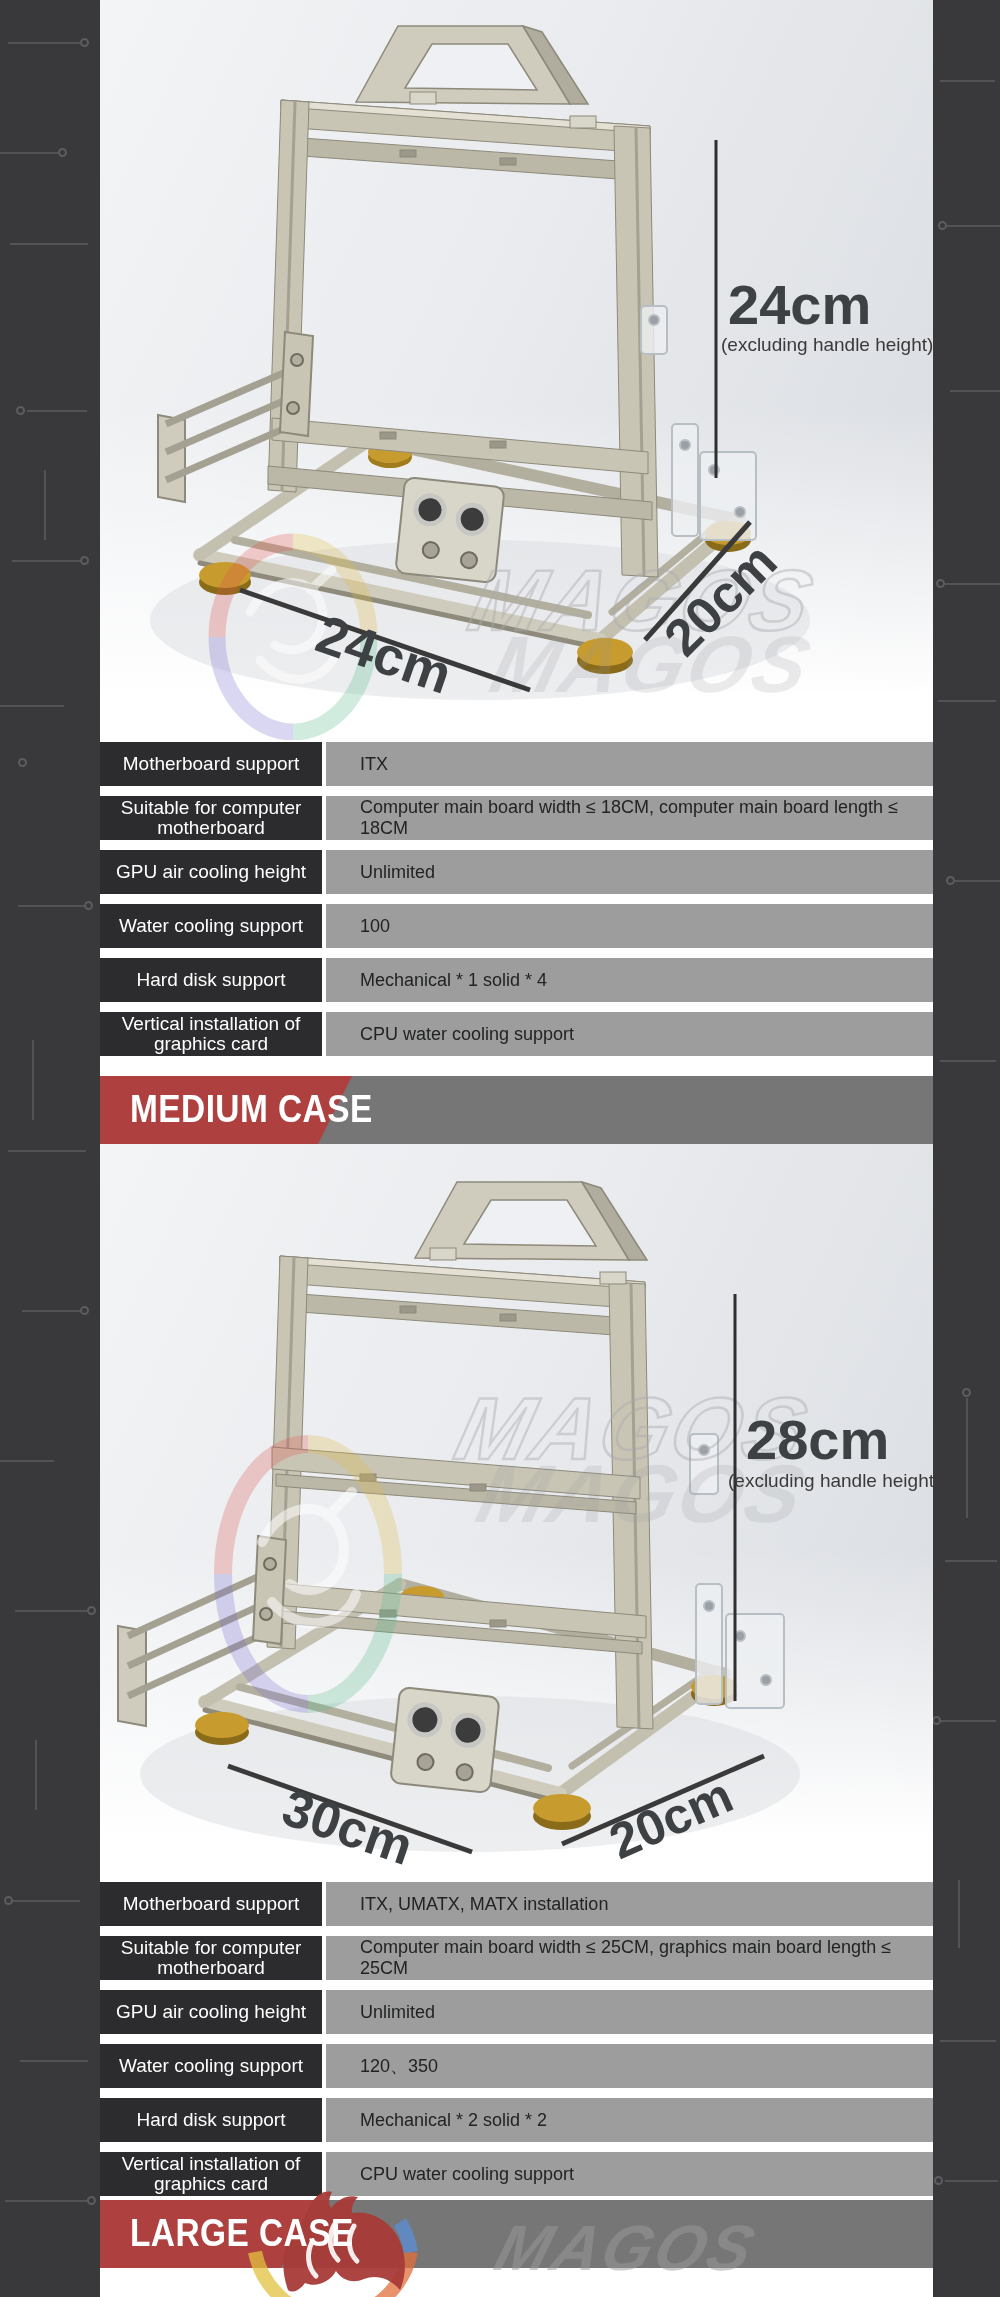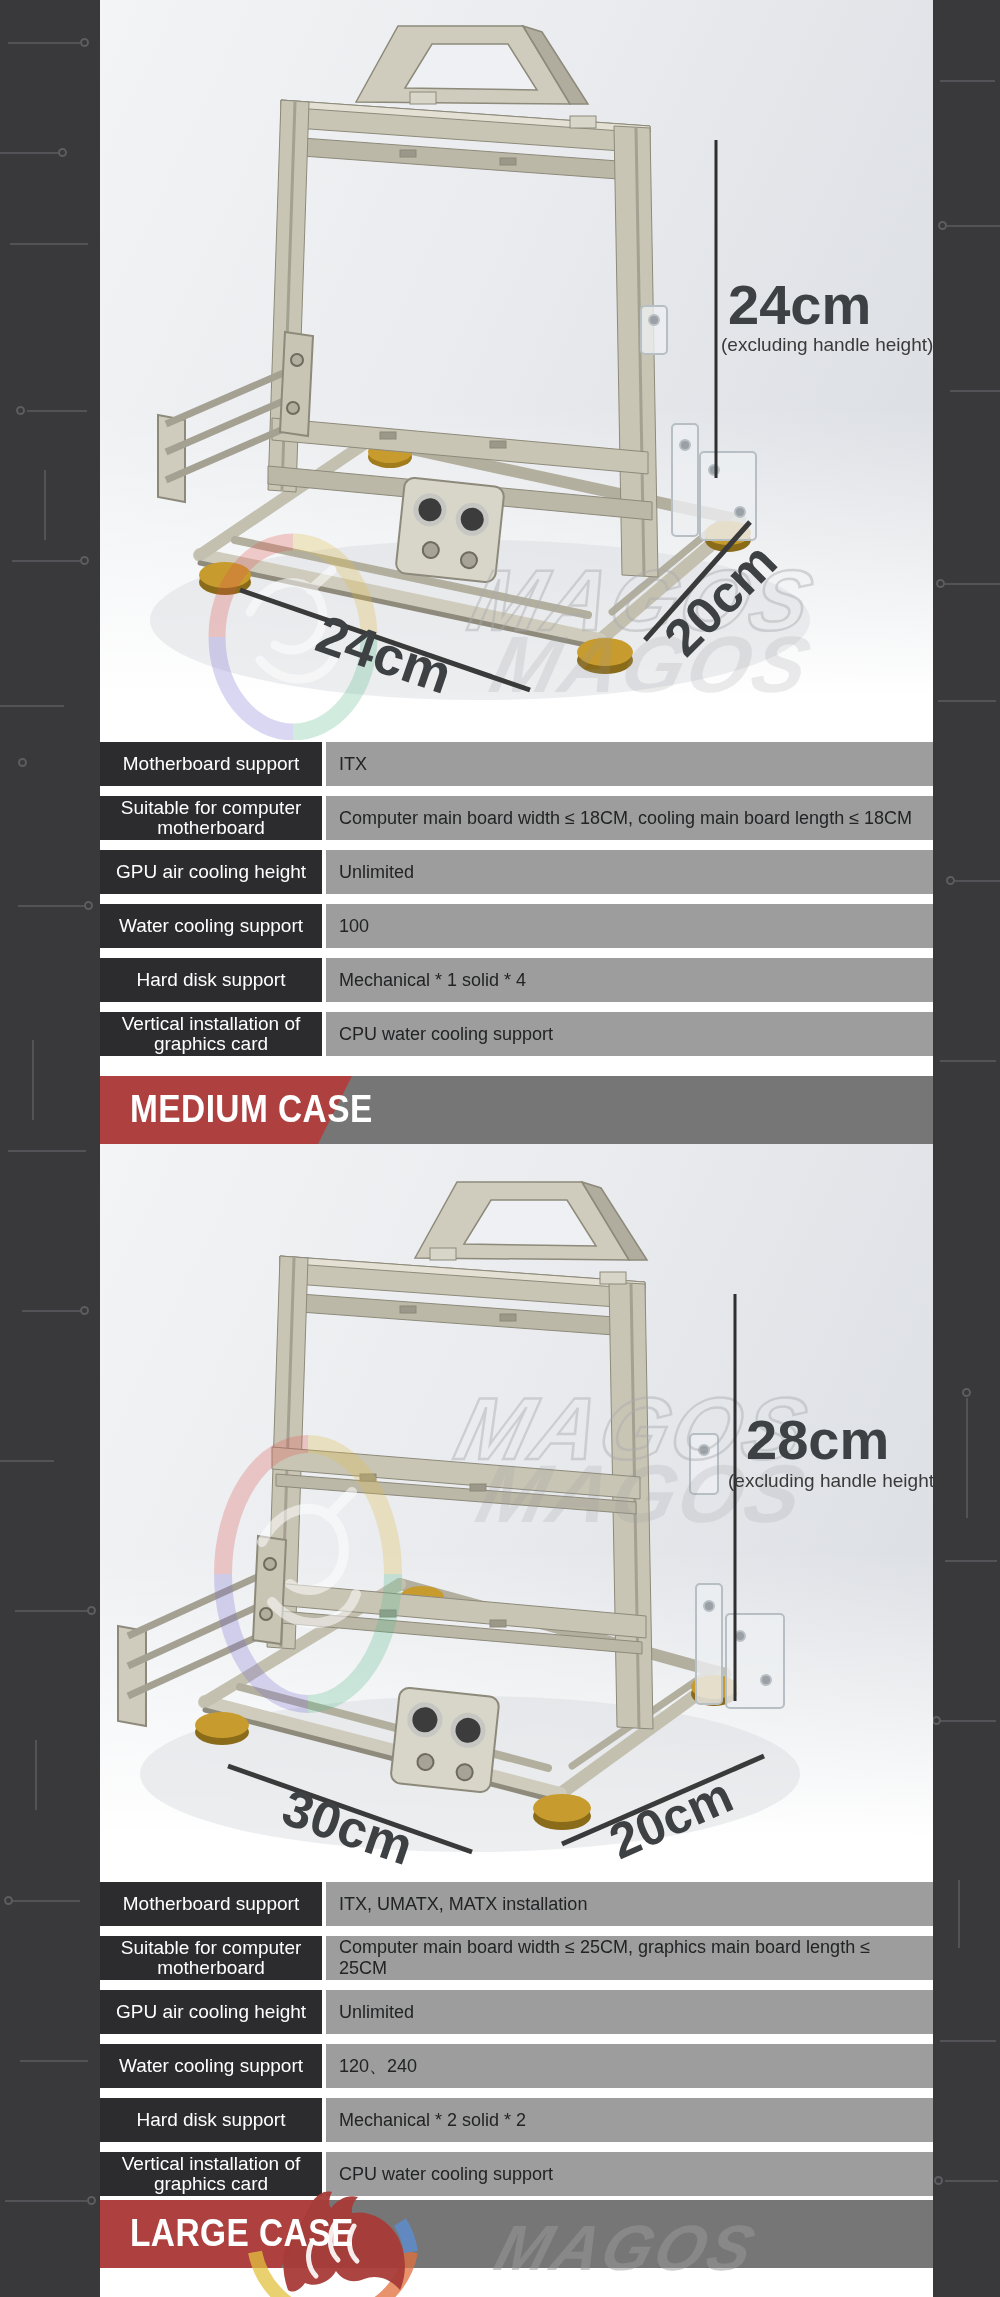--- a/index.html
+++ b/index.html
@@ -22,21 +22,21 @@
   #photo-medium { top:1144px; height:737px; }
 
   
   .spec-table { position:absolute; left:0; width:833px; display:flex; flex-direction:column; gap:10px; }
   #table-small { top:742px; }
   #table-medium { top:1882px; }
   .spec-row { display:flex; height:44px; gap:4px; }
   .spec-label { width:222px; background:#2c2c2e; color:#ffffff; display:flex; align-items:center;
                 justify-content:center; text-align:center; font-size:19px; line-height:20px; padding:12px 10px; }
   .spec-value { flex:1; background:#9d9d9d; color:#222324; display:flex; align-items:center;
-                font-size:18px; padding:0 10px 0 13px; }
+                font-size:18px; padding:0 10px 0 34px; }
 
   
   .banner { position:absolute; left:0; width:833px; height:68px; }
   #banner-medium { top:1076px; }
   #banner-large  { top:2200px; }
   .banner-gray { position:absolute; inset:0; background:#767676; }
   .banner-red  { position:absolute; left:0; top:0; height:100%; background:#ae4140;
                  clip-path:polygon(0 0, 100% 0, calc(100% - 34px) 100%, 0 100%); }
   #banner-medium .banner-red { width:252px; }
   #banner-large  .banner-red { width:215px; }
@@ -210,21 +210,21 @@
       </svg>
     </section>
 
     <section class="spec-table" id="table-small">
       <div class="spec-row">
         <div class="spec-label">Motherboard support</div>
         <div class="spec-value">ITX</div>
       </div>
       <div class="spec-row">
         <div class="spec-label">Suitable for computer motherboard</div>
-        <div class="spec-value">Computer main board width ≤ 18CM, cooling main board length ≤ 18CM</div>
+        <div class="spec-value">Computer main board width ≤ 18CM, computer main board length ≤ 18CM</div>
       </div>
       <div class="spec-row">
         <div class="spec-label">GPU air cooling height</div>
         <div class="spec-value">Unlimited</div>
       </div>
       <div class="spec-row">
         <div class="spec-label">Water cooling support</div>
         <div class="spec-value">100</div>
       </div>
       <div class="spec-row">
@@ -360,21 +360,21 @@
       <div class="spec-row">
         <div class="spec-label">Suitable for computer motherboard</div>
         <div class="spec-value">Computer main board width ≤ 25CM, graphics main board length ≤ 25CM</div>
       </div>
       <div class="spec-row">
         <div class="spec-label">GPU air cooling height</div>
         <div class="spec-value">Unlimited</div>
       </div>
       <div class="spec-row">
         <div class="spec-label">Water cooling support</div>
-        <div class="spec-value">120、240</div>
+        <div class="spec-value">120、350</div>
       </div>
       <div class="spec-row">
         <div class="spec-label">Hard disk support</div>
         <div class="spec-value">Mechanical * 2 solid * 2</div>
       </div>
       <div class="spec-row">
         <div class="spec-label">Vertical installation of graphics card</div>
         <div class="spec-value">CPU water cooling support</div>
       </div>
     </section>

